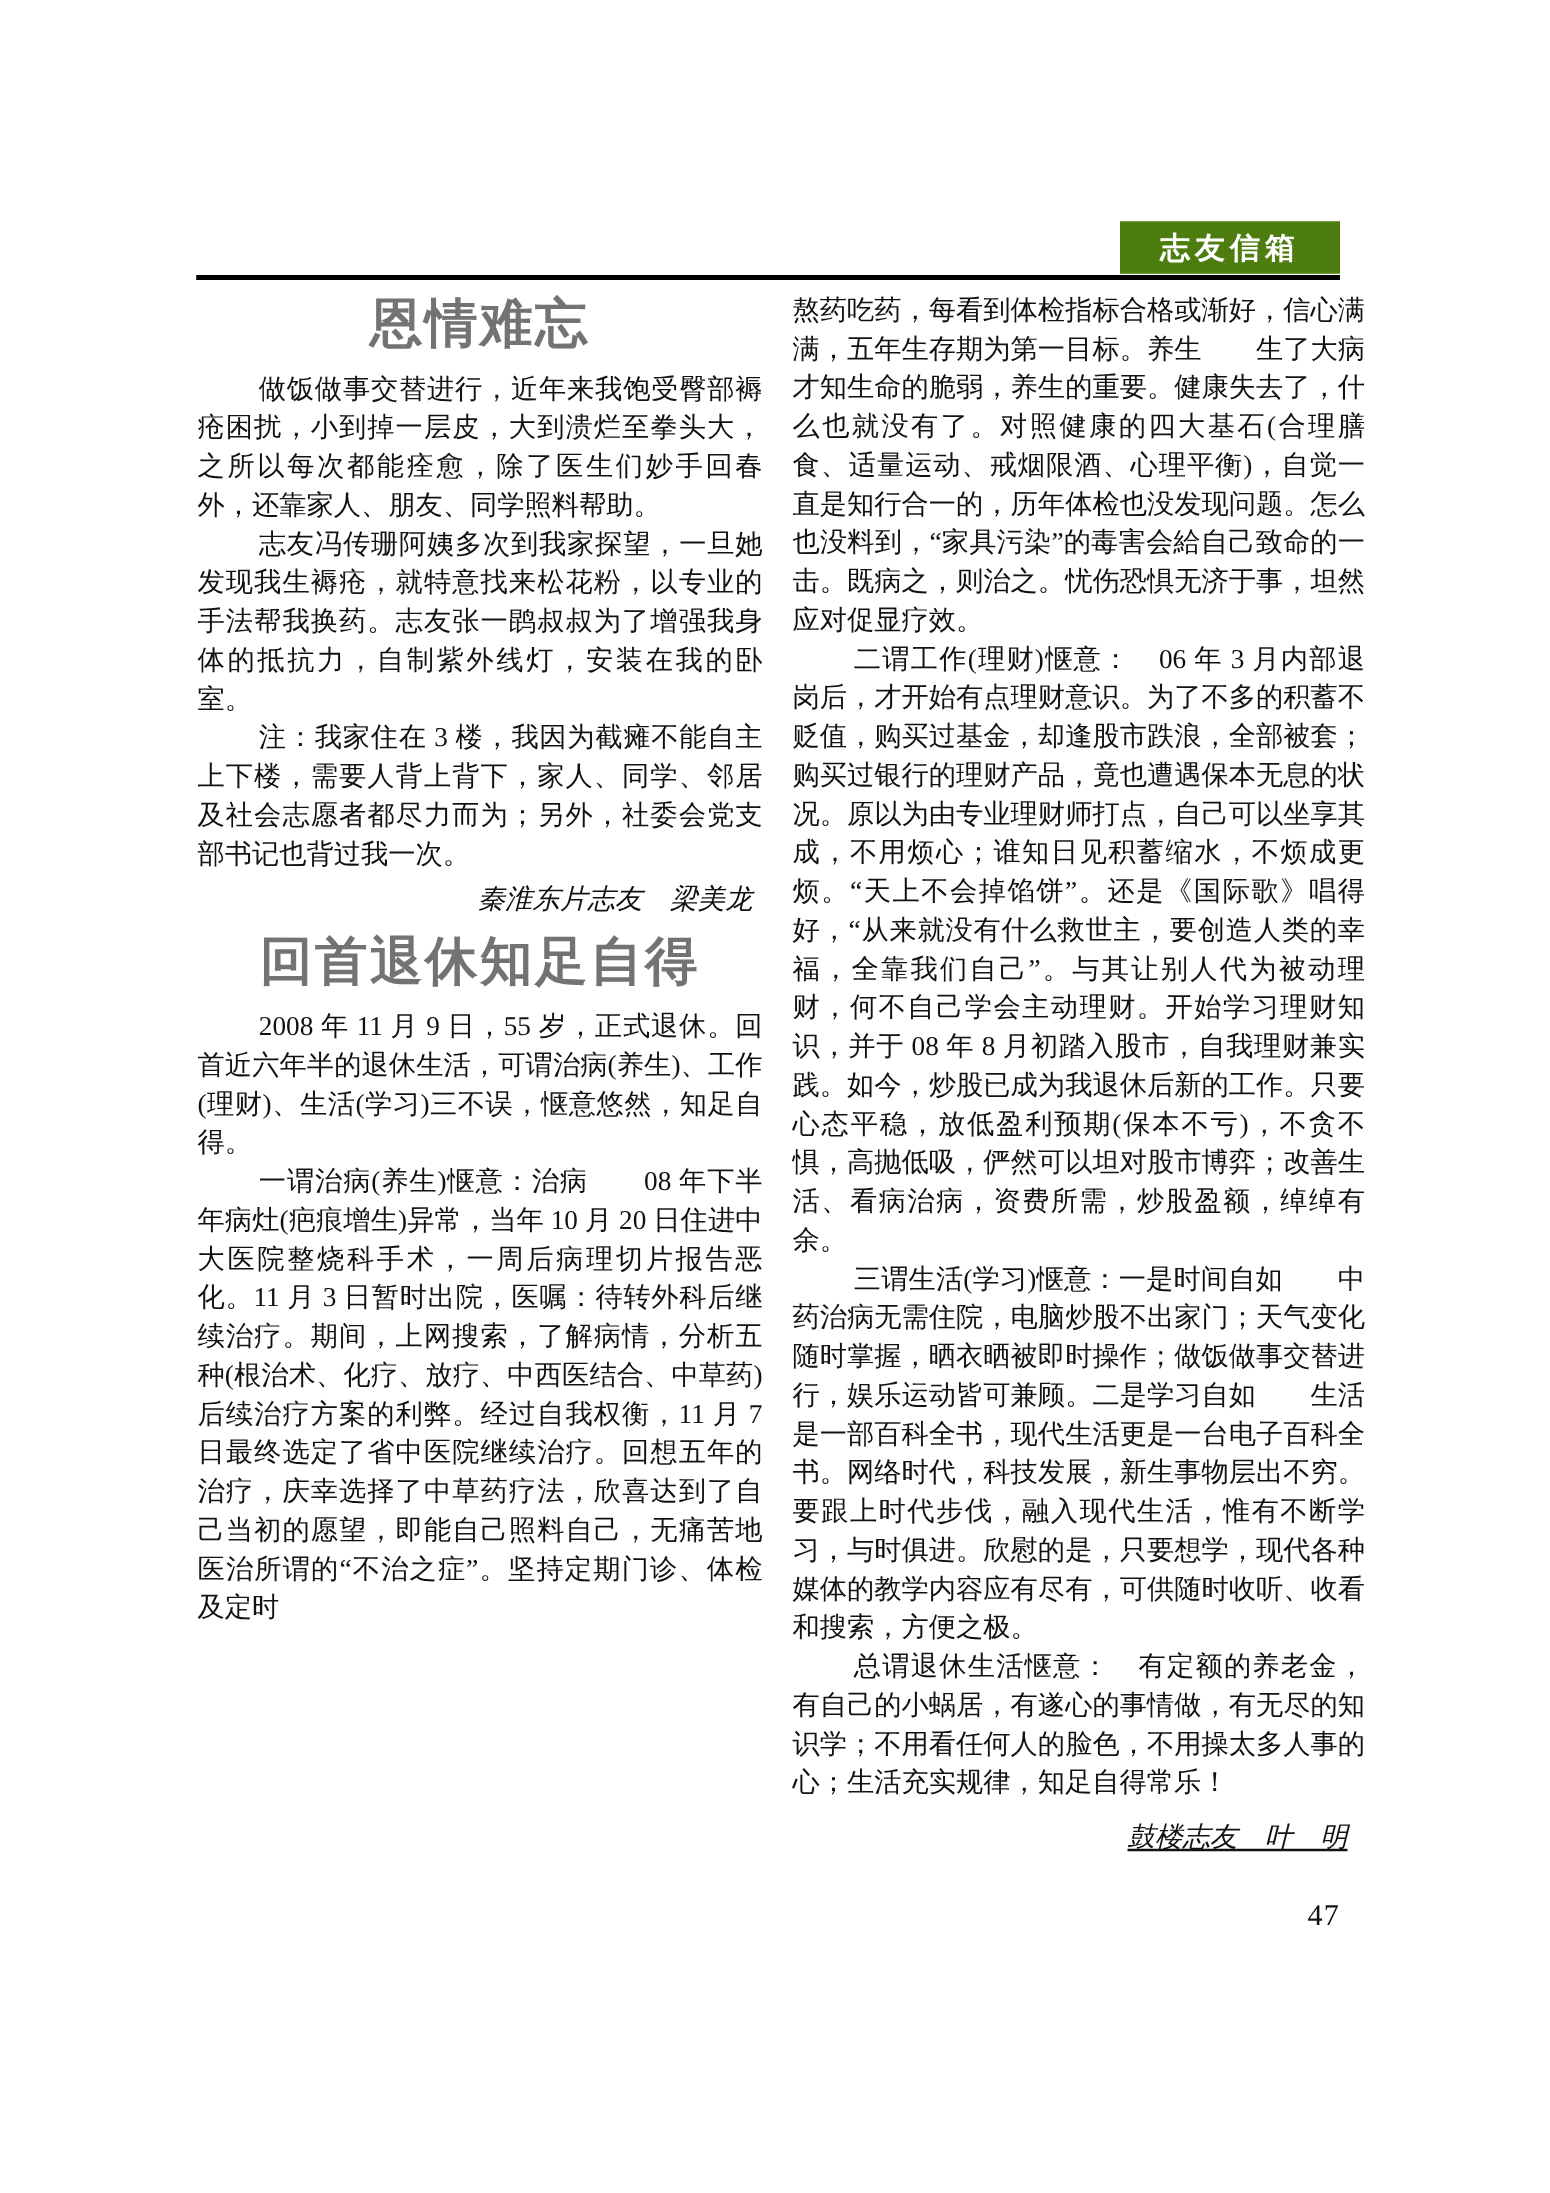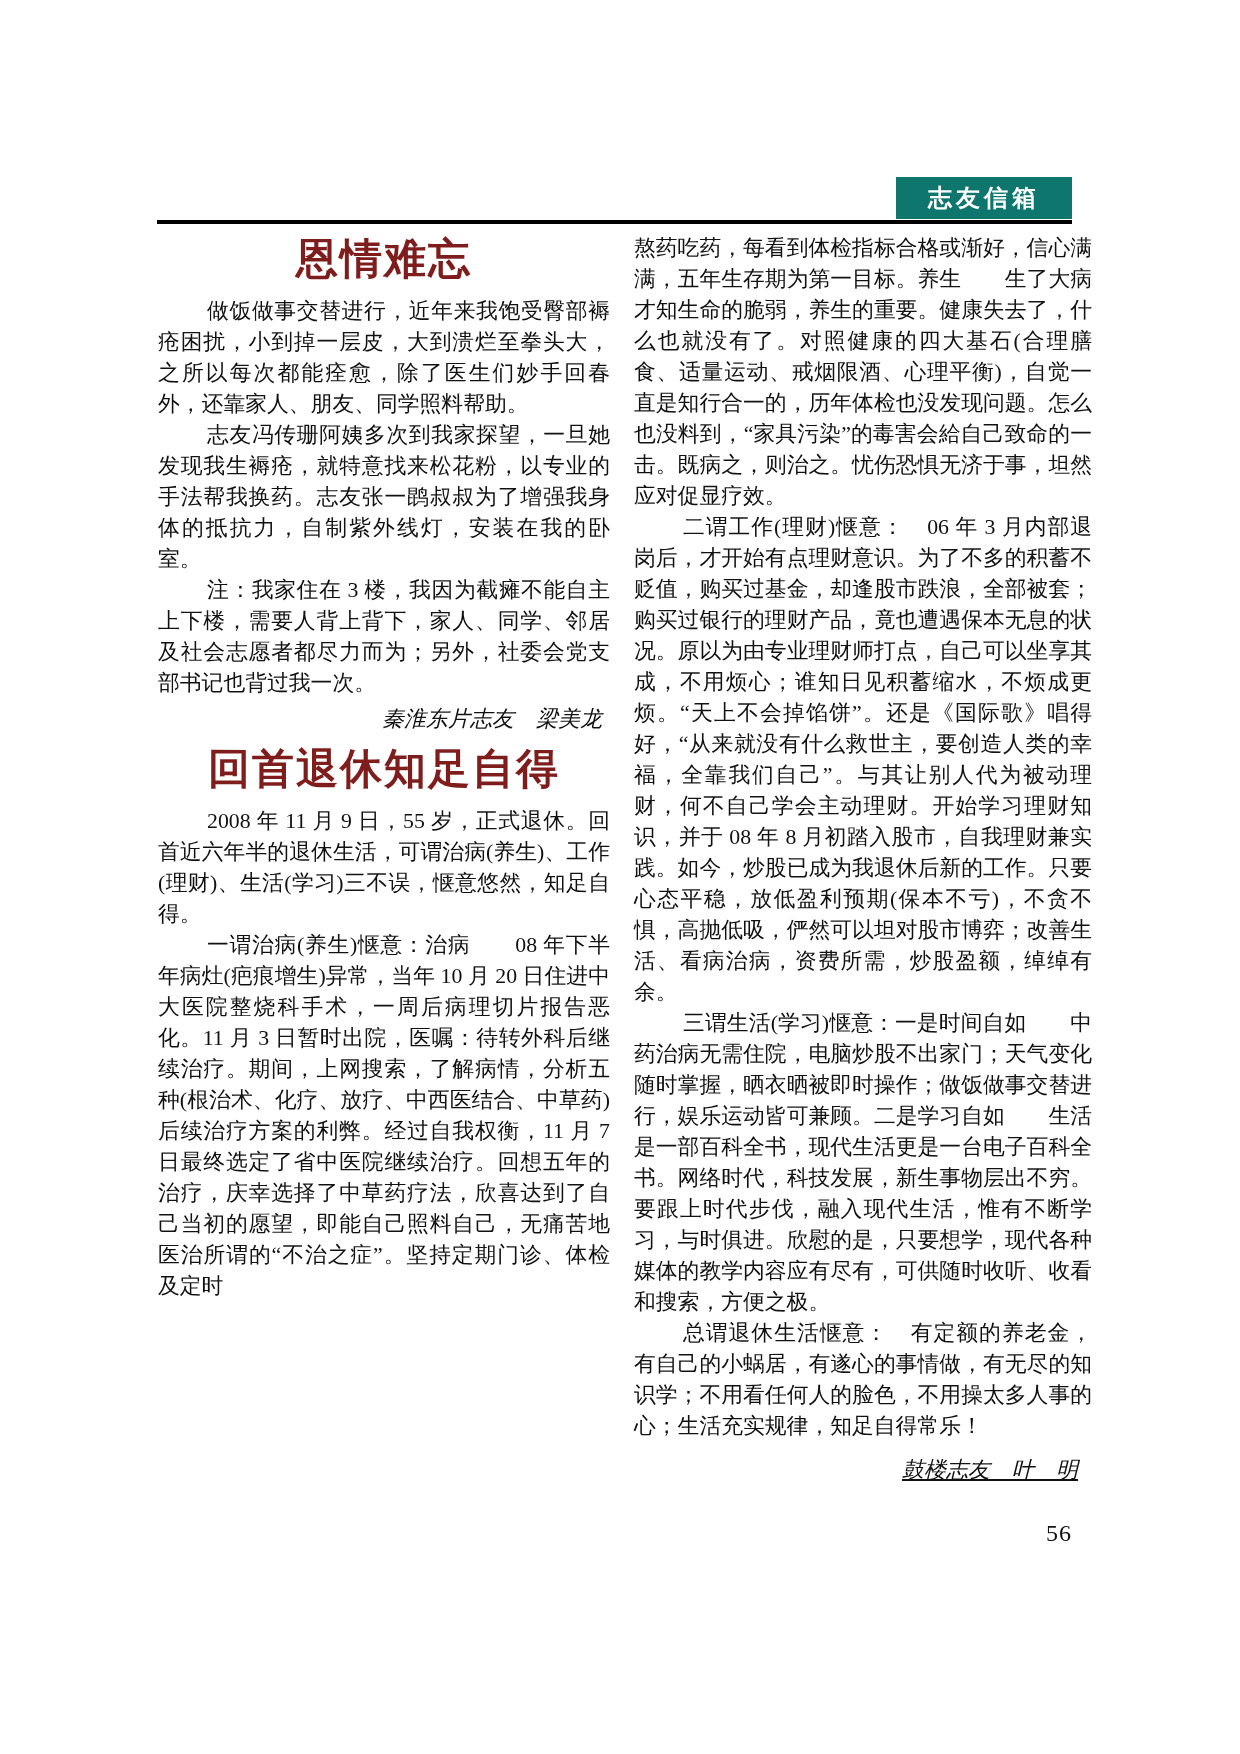--- a/index.html
+++ b/index.html
@@ -15,21 +15,21 @@
     color: #111111;
     font-family: "Liberation Serif", "DejaVu Serif", serif;
     overflow: hidden;
   }
   .header-badge {
     position: absolute;
     left: 896px;
     top: 177px;
     width: 176px;
     height: 42px;
-    background: #0f766e;
+    background: #4d7c0f;
     color: #ffffff;
     display: flex;
     align-items: center;
     justify-content: center;
     font-family: "Liberation Sans", "DejaVu Sans", sans-serif;
     font-weight: bold;
     font-size: 24px;
     letter-spacing: 4px;
   }
   .header-rule {
@@ -49,21 +49,21 @@
   .col-left  { left: 158px; top: 230px; width: 452px; }
   .col-right { left: 634px; top: 233px; width: 458px; }
   .article-title {
     font-family: "Liberation Sans", "DejaVu Sans", sans-serif;
     font-weight: 900;
     font-size: 42px;
     line-height: 50px;
     text-align: center;
     letter-spacing: 2px;
     margin: 4px 0 12px 0;
-    color: #7f1d1d;
+    color: #737373;
   }
   .article-title.second {
     margin-top: 10px;
   }
   p.body-para {
     margin: 0;
     text-indent: 2.25em;
     text-align: justify;
   }
   p.no-indent {
@@ -115,15 +115,15 @@
 
   <div class="col col-right">
     <p class="body-para no-indent">熬药吃药，每看到体检指标合格或渐好，信心满满，五年生存期为第一目标。养生　　生了大病才知生命的脆弱，养生的重要。健康失去了，什么也就没有了。对照健康的四大基石(合理膳食、适量运动、戒烟限酒、心理平衡)，自觉一直是知行合一的，历年体检也没发现问题。怎么也没料到，“家具污染”的毒害会給自己致命的一击。既病之，则治之。忧伤恐惧无济于事，坦然应对促显疗效。</p>
     <p class="body-para">二谓工作(理财)惬意：　06 年 3 月内部退岗后，才开始有点理财意识。为了不多的积蓄不贬值，购买过基金，却逢股市跌浪，全部被套；购买过银行的理财产品，竟也遭遇保本无息的状况。原以为由专业理财师打点，自己可以坐享其成，不用烦心；谁知日见积蓄缩水，不烦成更烦。“天上不会掉馅饼”。还是《国际歌》唱得好，“从来就没有什么救世主，要创造人类的幸福，全靠我们自己”。与其让别人代为被动理财，何不自己学会主动理财。开始学习理财知识，并于 08 年 8 月初踏入股市，自我理财兼实践。如今，炒股已成为我退休后新的工作。只要心态平稳，放低盈利预期(保本不亏)，不贪不惧，高抛低吸，俨然可以坦对股市博弈；改善生活、看病治病，资费所需，炒股盈额，绰绰有余。</p>
     <p class="body-para">三谓生活(学习)惬意：一是时间自如　　中药治病无需住院，电脑炒股不出家门；天气变化随时掌握，晒衣晒被即时操作；做饭做事交替进行，娱乐运动皆可兼顾。二是学习自如　　生活是一部百科全书，现代生活更是一台电子百科全书。网络时代，科技发展，新生事物层出不穷。要跟上时代步伐，融入现代生活，惟有不断学习，与时俱进。欣慰的是，只要想学，现代各种媒体的教学内容应有尽有，可供随时收听、收看和搜索，方便之极。</p>
     <p class="body-para">总谓退休生活惬意：　有定额的养老金，有自己的小蜗居，有遂心的事情做，有无尽的知识学；不用看任何人的脸色，不用操太多人事的心；生活充实规律，知足自得常乐！</p>
 
     <div class="signature right-col">鼓楼志友　叶　明</div>
   </div>
 
-  <div class="page-number">56</div>
+  <div class="page-number">47</div>
 
 </div>
 
 </body></html>

